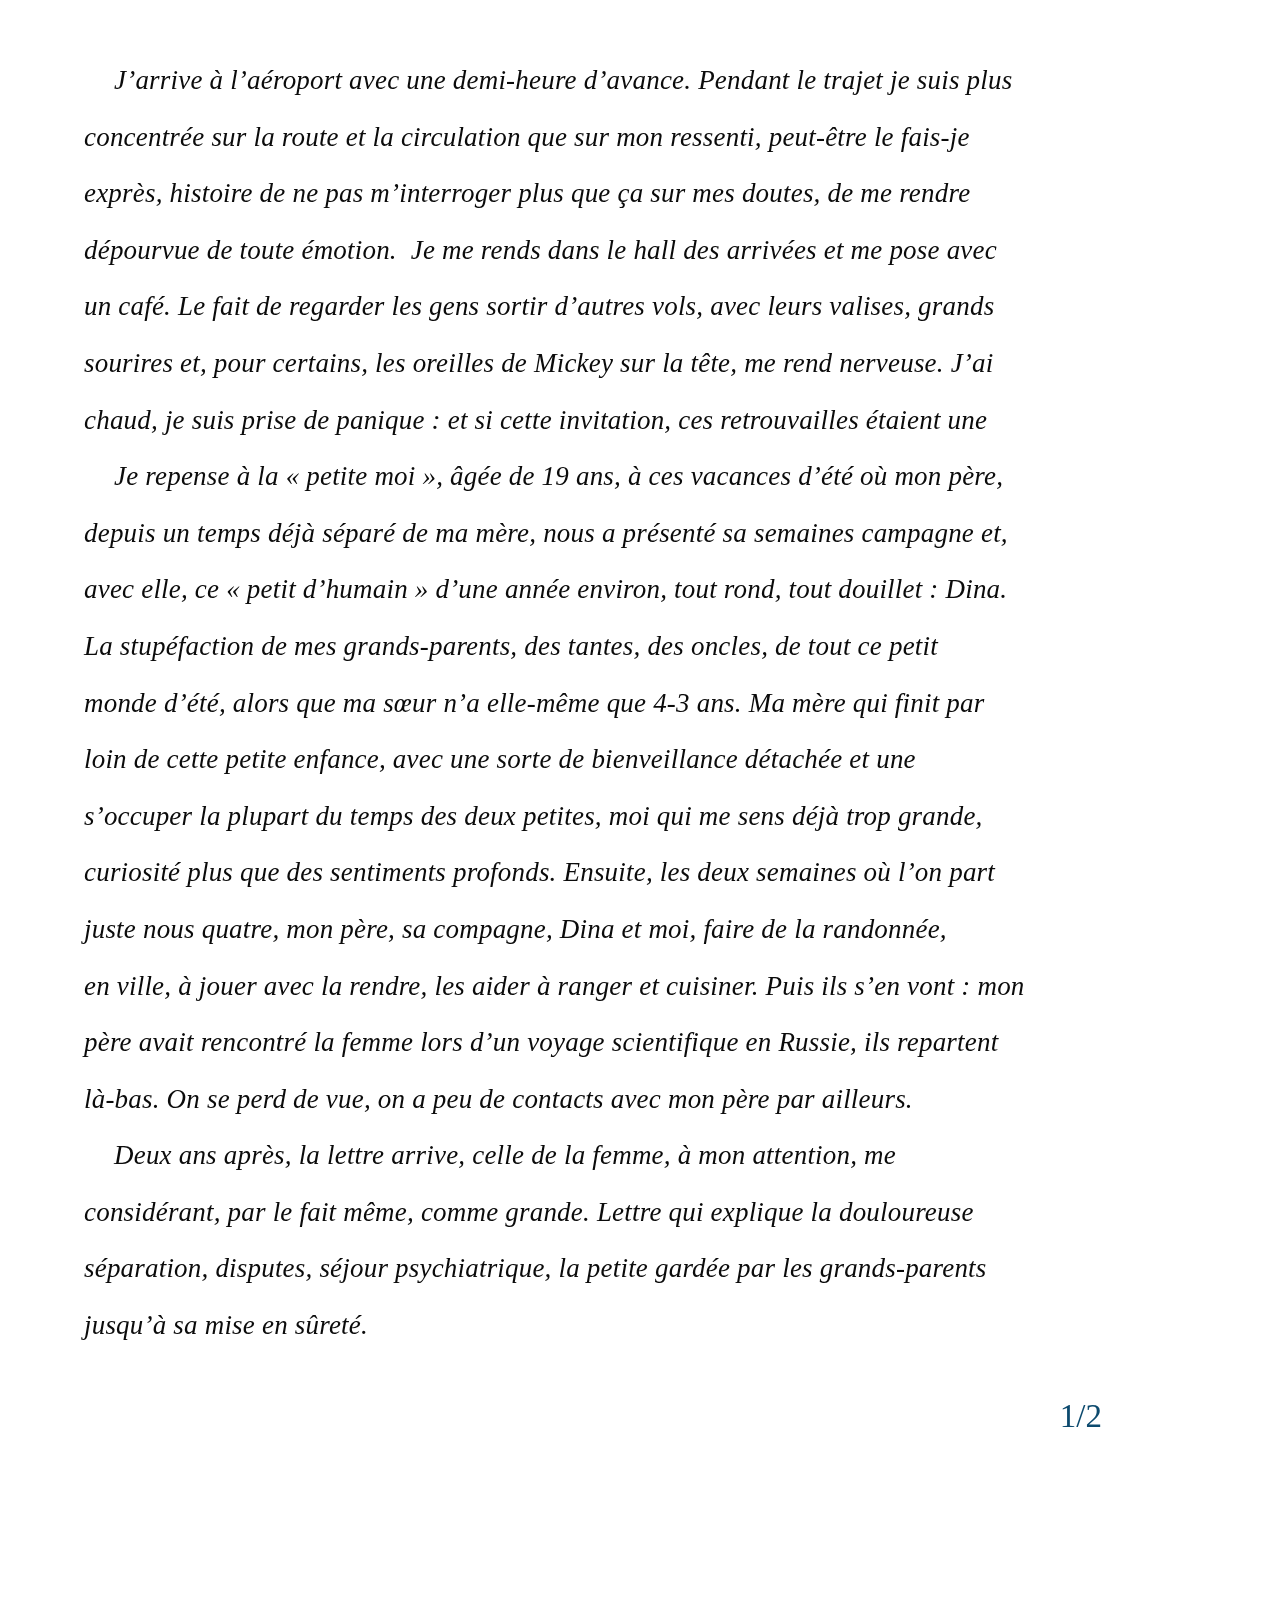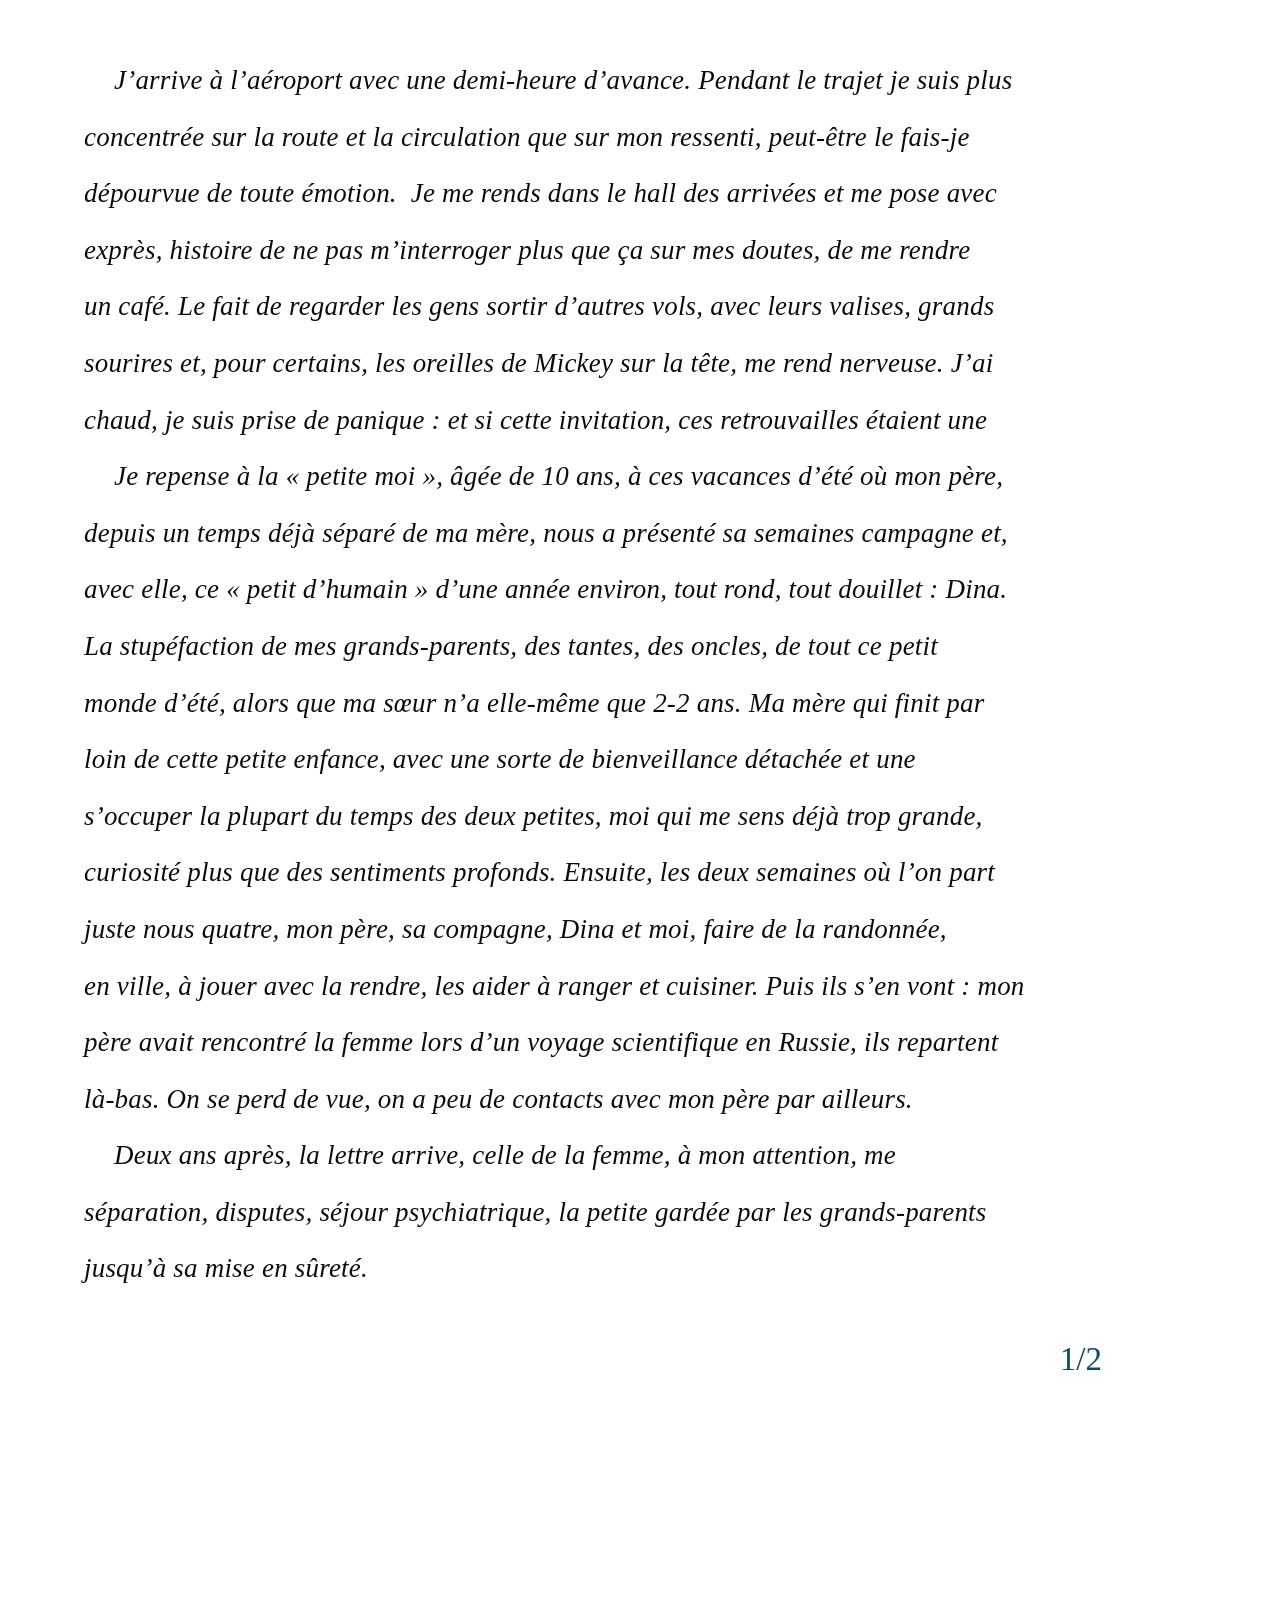--- a/index.html
+++ b/index.html
@@ -47,44 +47,45 @@
 </style>
 </head>
 <body>
 
 <div class="page">
   <div class="body-text">
 
     <div>
       <div class="line indent">J’arrive à l’aéroport avec une demi-heure d’avance. Pendant le trajet je suis plus</div>
       <div class="line">concentrée sur la route et la circulation que sur mon ressenti, peut-être le fais-je</div>
+      <div class="line">exprès, histoire de ne pas m’interroger plus que ça sur mes doutes, de me rendre</div>
       <div class="line">dépourvue de toute émotion.  Je me rends dans le hall des arrivées et me pose avec</div>
-      <div class="line">exprès, histoire de ne pas m’interroger plus que ça sur mes doutes, de me rendre</div>
       <div class="line">un café. Le fait de regarder les gens sortir d’autres vols, avec leurs valises, grands</div>
       <div class="line">sourires et, pour certains, les oreilles de Mickey sur la tête, me rend nerveuse. J’ai</div>
       <div class="line">chaud, je suis prise de panique : et si cette invitation, ces retrouvailles étaient une</div>
     </div>
 
     <div>
-      <div class="line indent">Je repense à la « petite moi », âgée de 10 ans, à ces vacances d’été où mon père,</div>
+      <div class="line indent">Je repense à la « petite moi », âgée de 19 ans, à ces vacances d’été où mon père,</div>
       <div class="line">depuis un temps déjà séparé de ma mère, nous a présenté sa semaines campagne et,</div>
       <div class="line">avec elle, ce « petit d’humain » d’une année environ, tout rond, tout douillet : Dina.</div>
       <div class="line">La stupéfaction de mes grands-parents, des tantes, des oncles, de tout ce petit</div>
-      <div class="line">monde d’été, alors que ma sœur n’a elle-même que 2-2 ans. Ma mère qui finit par</div>
+      <div class="line">monde d’été, alors que ma sœur n’a elle-même que 4-3 ans. Ma mère qui finit par</div>
       <div class="line">loin de cette petite enfance, avec une sorte de bienveillance détachée et une</div>
       <div class="line">s’occuper la plupart du temps des deux petites, moi qui me sens déjà trop grande,</div>
       <div class="line">curiosité plus que des sentiments profonds. Ensuite, les deux semaines où l’on part</div>
       <div class="line">juste nous quatre, mon père, sa compagne, Dina et moi, faire de la randonnée,</div>
       <div class="line">en ville, à jouer avec la rendre, les aider à ranger et cuisiner. Puis ils s’en vont : mon</div>
       <div class="line">père avait rencontré la femme lors d’un voyage scientifique en Russie, ils repartent</div>
       <div class="line">là-bas. On se perd de vue, on a peu de contacts avec mon père par ailleurs.</div>
     </div>
 
     <div>
       <div class="line indent">Deux ans après, la lettre arrive, celle de la femme, à mon attention, me</div>
+      <div class="line">considérant, par le fait même, comme grande. Lettre qui explique la douloureuse</div>
       <div class="line">séparation, disputes, séjour psychiatrique, la petite gardée par les grands-parents</div>
       <div class="line">jusqu’à sa mise en sûreté.</div>
     </div>
 
   </div>
 
   <div class="page-number">1/2</div>
 </div>
 
 </body></html>

